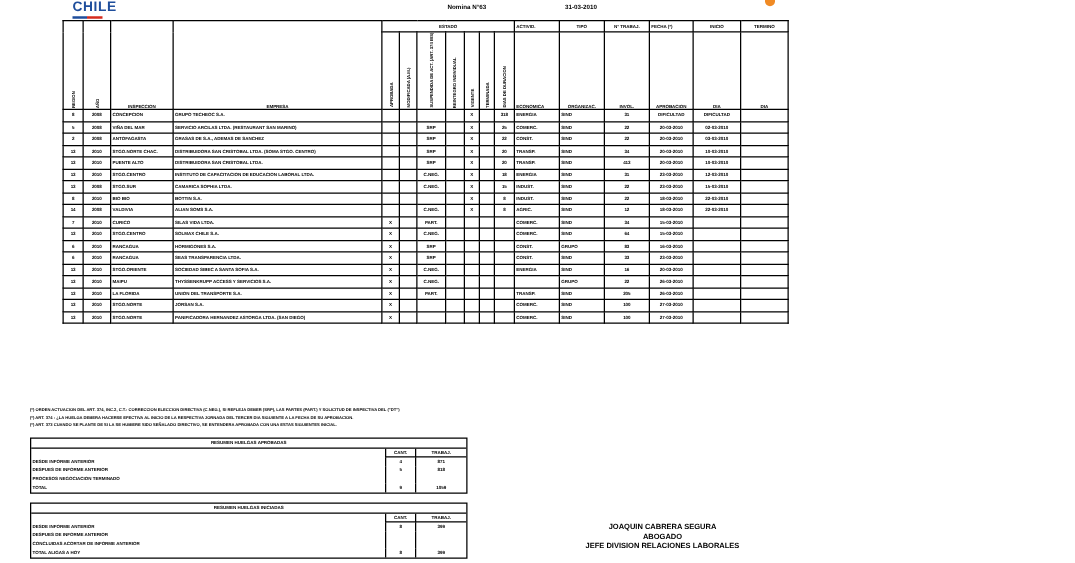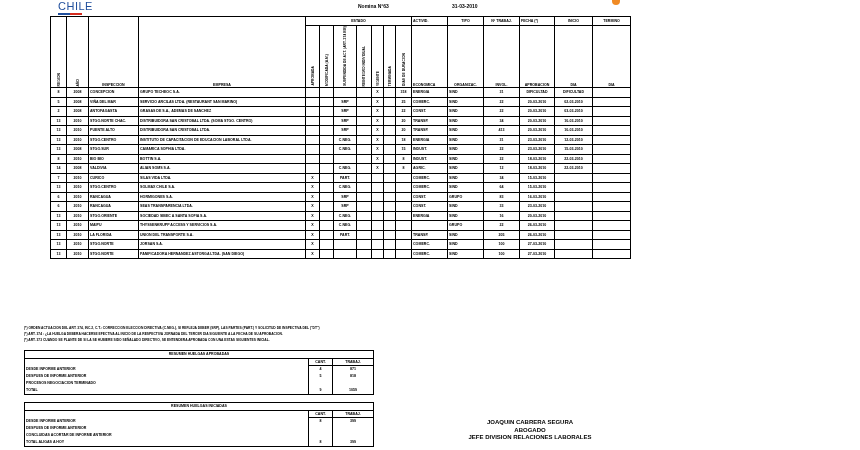--- a/index.html
+++ b/index.html
@@ -1,18 +1,18 @@
 <!DOCTYPE html>
 <html><head>
 <meta charset="utf-8">
 <style>
   html, body { margin:0; padding:0; background:#ffffff; }
   body { width:860px; height:450px; position:relative; overflow:hidden;
          font-family:"Liberation Sans", sans-serif; color:#000; }
-  .logo { position:absolute; left:58px; top:0px; font-weight:normal; font-size:11px;
+  .logo { position:absolute; left:58px; top:0px; font-weight:bold; font-size:11px;
           color:#1f4e9c; letter-spacing:0.5px; }
   .logo .flag { display:block; height:2px; width:24px; background:linear-gradient(90deg,#1f4e9c 50%,#d52b1e 50%); margin-top:1px; }
   .logo-right { position:absolute; left:612px; top:0px; width:8px; height:5px; background:#f08a24; border-radius:0 0 4px 4px; }
   .doc-title { position:absolute; top:3px; font-size:5px; font-weight:bold; }
   table.main { position:absolute; left:50px; top:16px; border-collapse:collapse;
                font-size:3.6px; font-weight:bold; table-layout:fixed; }
   table.main td, table.main th { border:1px solid #000; padding:0 1px; height:8.5px;
                overflow:hidden; white-space:nowrap; font-weight:bold; }
   table.main thead th { font-size:3.6px; }
   table.main th.head-top { height:8px; }

